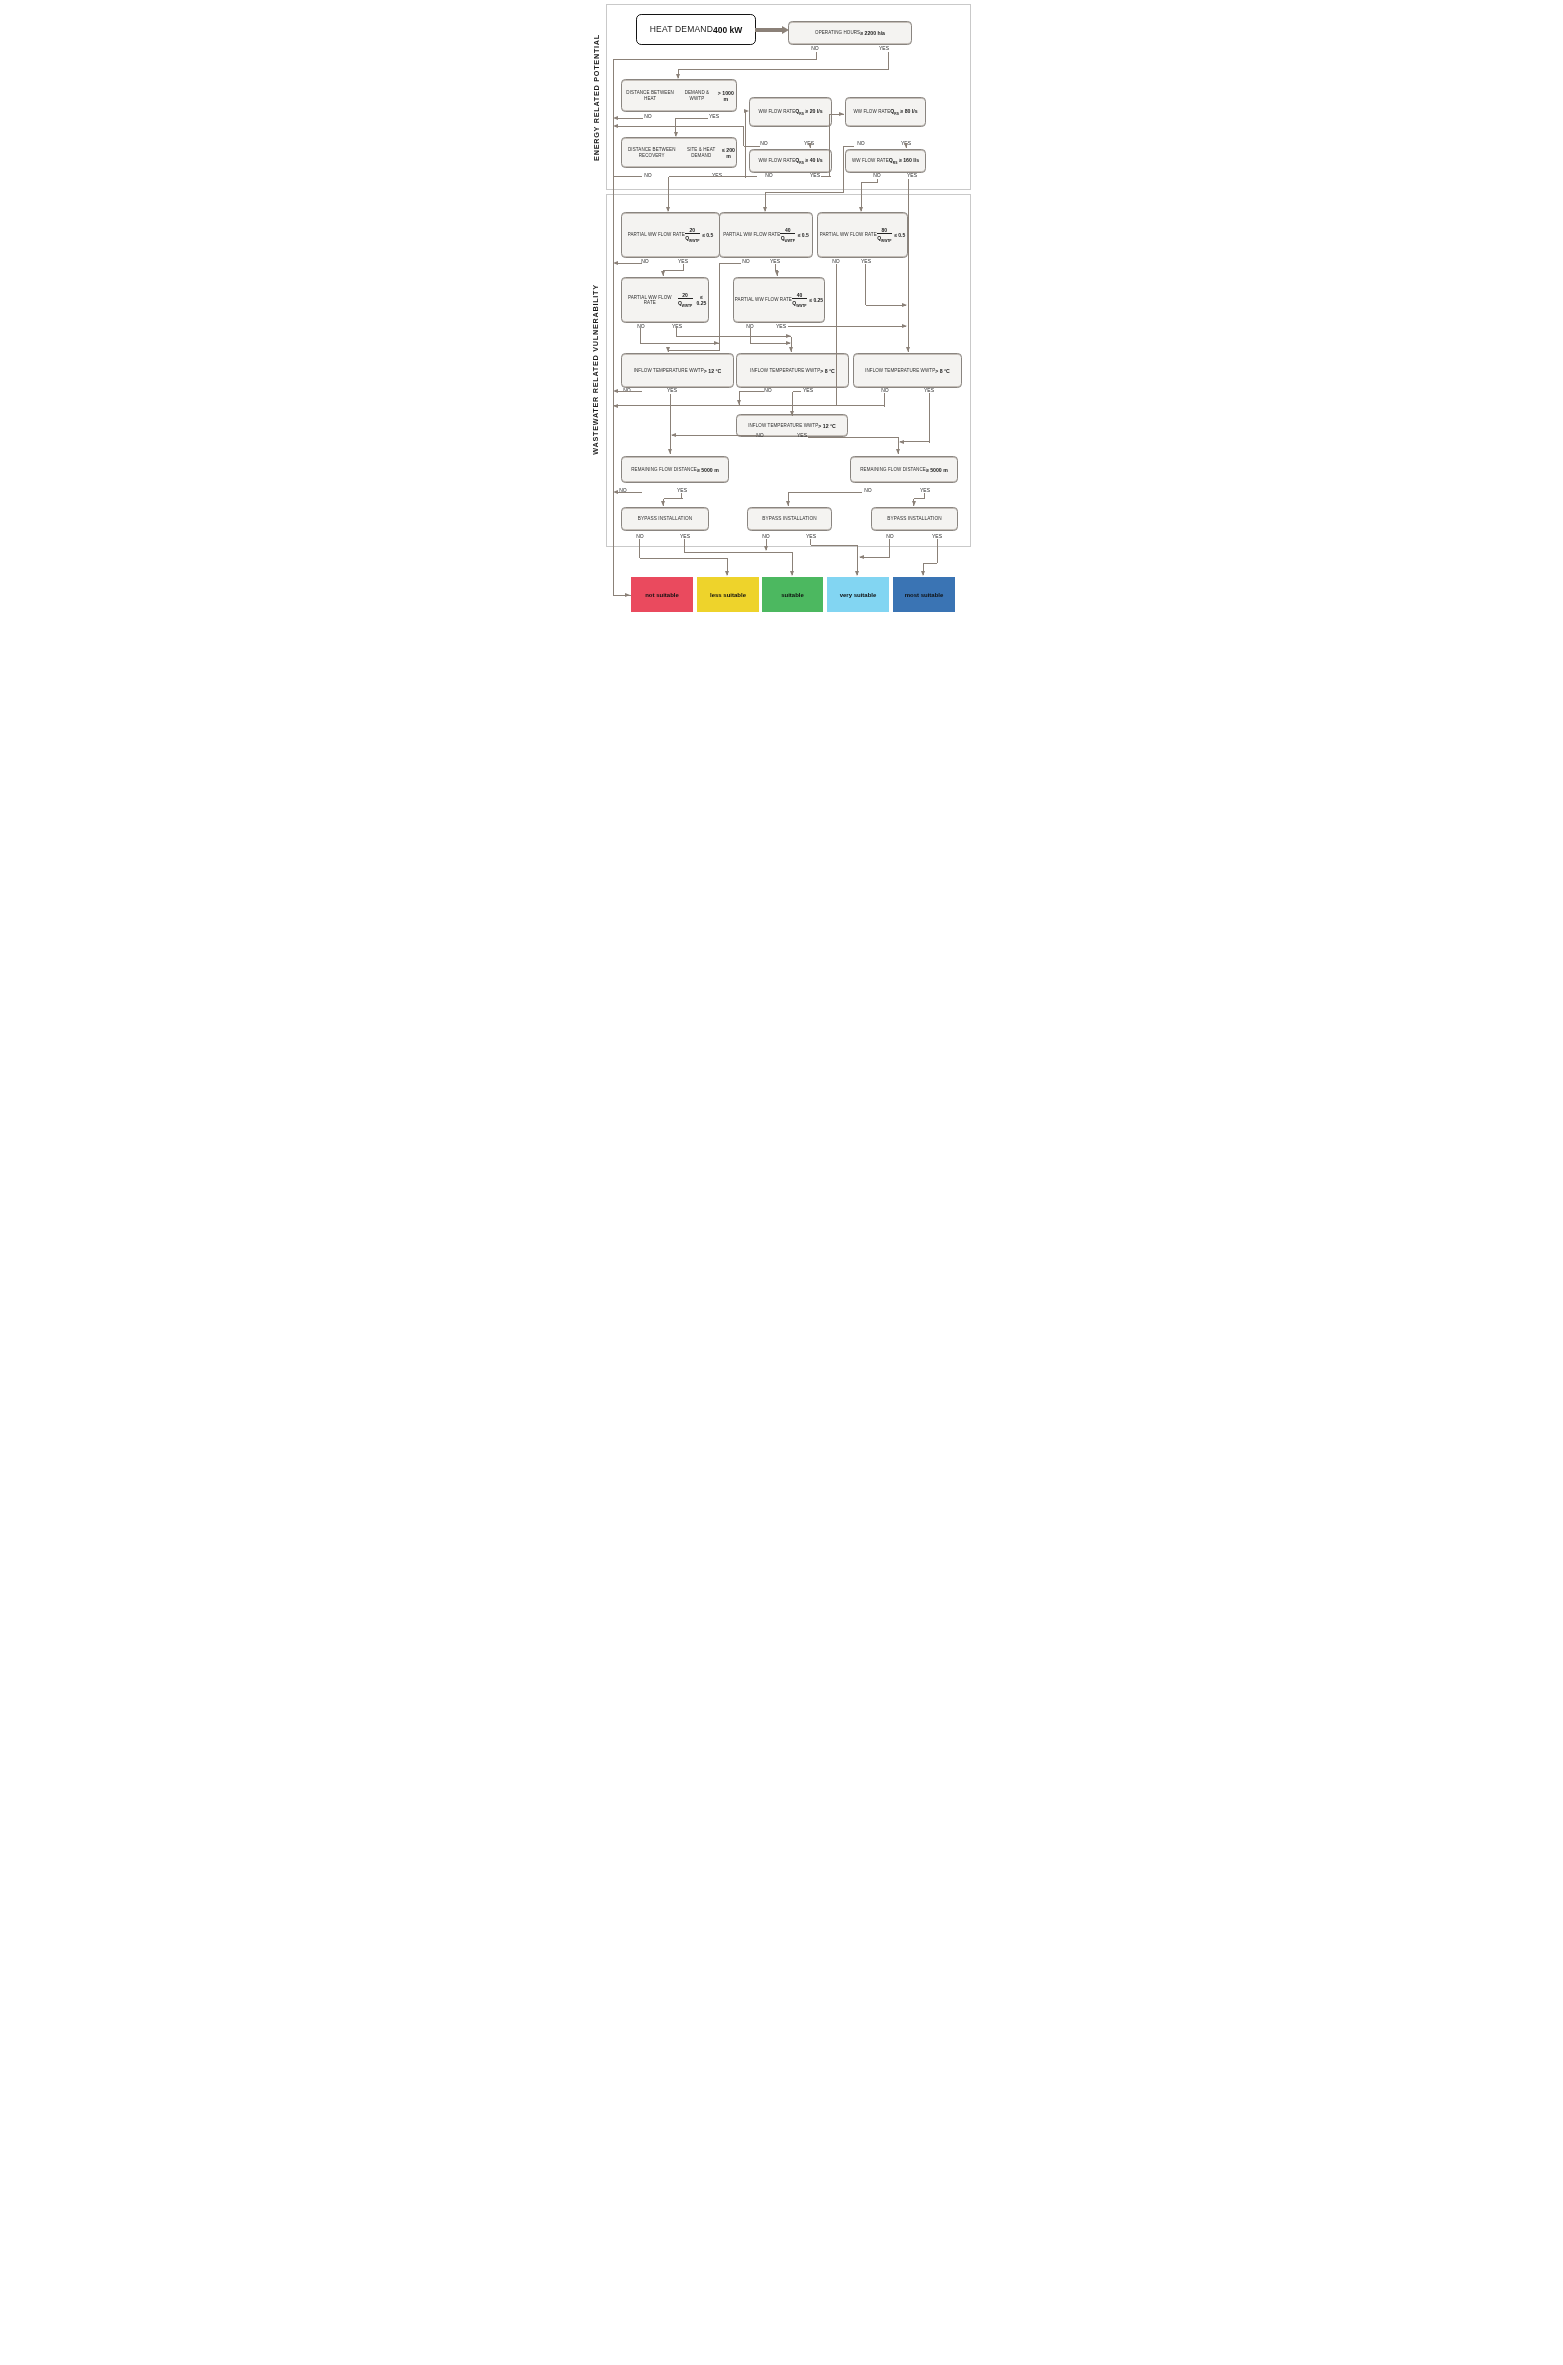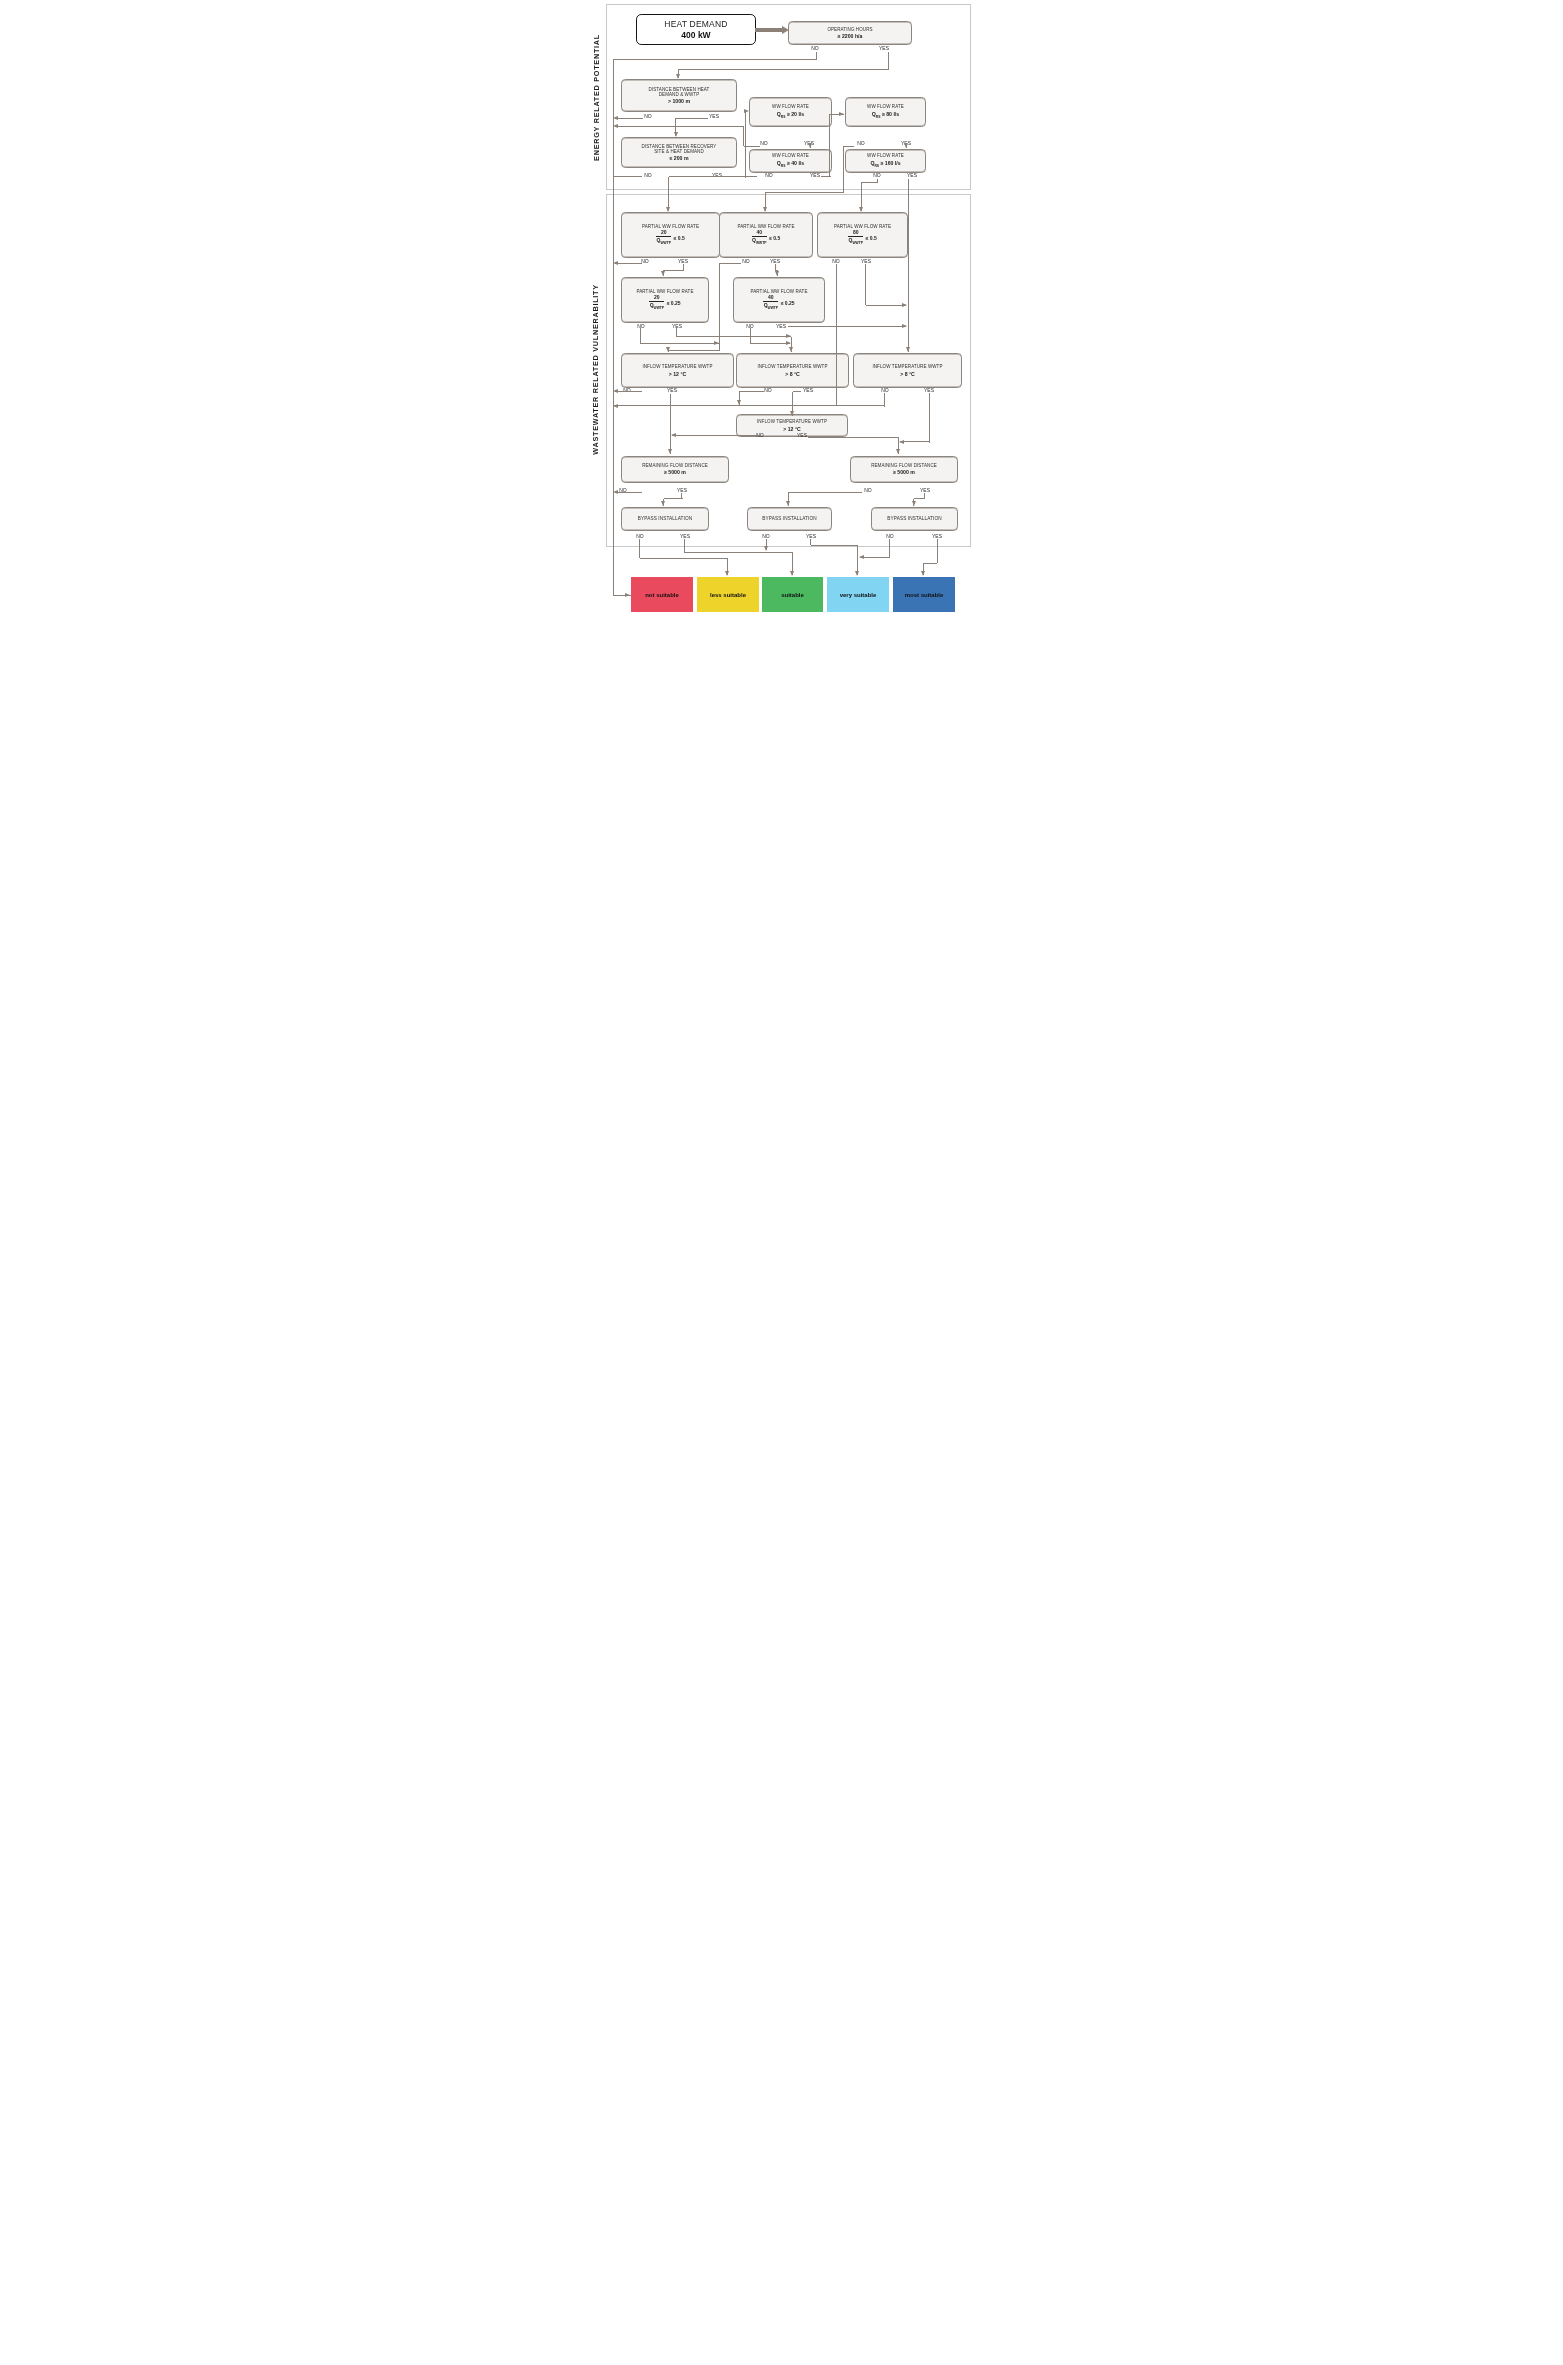--- a/index.html
+++ b/index.html
@@ -2,21 +2,21 @@
 <html style="font-size:7.6px"><head>
 <meta charset="utf-8">
 <style>
   html,body{margin:0;padding:0;background:#ffffff;font-family:"Liberation Sans", sans-serif;}
   #canvas{position:relative;width:391px;height:618px;margin:0 auto;background:#fff;overflow:visible;}
   .section{position:absolute;border:0.7px solid #c9c9c9;background:transparent;}
   .vlabel{position:absolute;transform:rotate(-90deg);transform-origin:center;white-space:nowrap;
           font-weight:bold;font-size:7.3px;letter-spacing:0.7px;color:#1d1d1d;text-align:center;}
   .node{position:absolute;background:#f4f3f1;border:0.9px solid #8a8580;border-radius:4.3px;
         box-shadow:inset 0 0.9px 0 #c4beb8, inset 0 -0.9px 0 #c4beb8;
-        display:flex;flex-direction:column;align-items:center;justify-content:center;
+        display:flex;flex-direction:row;align-items:center;justify-content:center;
         color:#2e2e2e;text-align:center;line-height:1.2;}
   .node .nt{font-size:4.5px;letter-spacing:0.1px;}
   .node .nv{font-size:5.2px;font-weight:bold;margin-top:0.9px;color:#1b1b1b;}
   .node sub{font-size:3.3px;font-weight:bold;}
   .heat{background:#fff;border:1.9px solid #141414;border-radius:5.2px;box-shadow:none;}
   .heat .ht{font-size:8.5px;color:#1a1a1a;letter-spacing:0.2px;}
   .heat .hv{font-size:8.5px;font-weight:bold;color:#111;margin-top:0.5px;}
   .fr-row{display:flex;align-items:center;justify-content:center;margin-top:0.5px;}
   .fr{display:inline-block;}
   .fr-num{font-size:5px;font-weight:bold;color:#1b1b1b;border-bottom:0.9px solid #222;padding:0 4.7px 0.5px 4.7px;}

